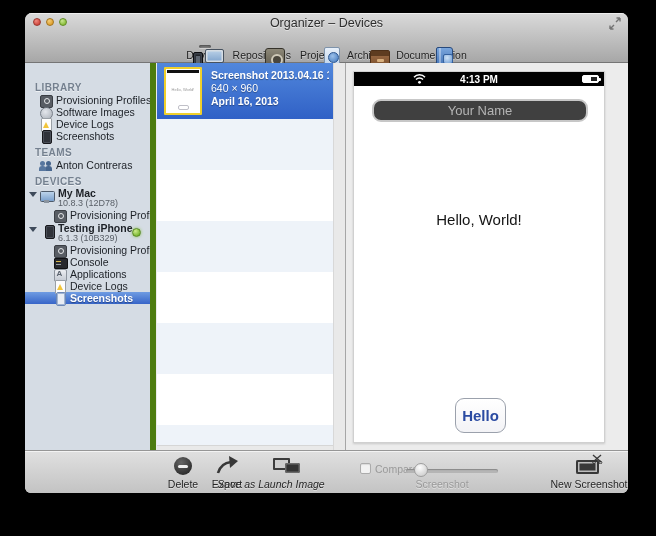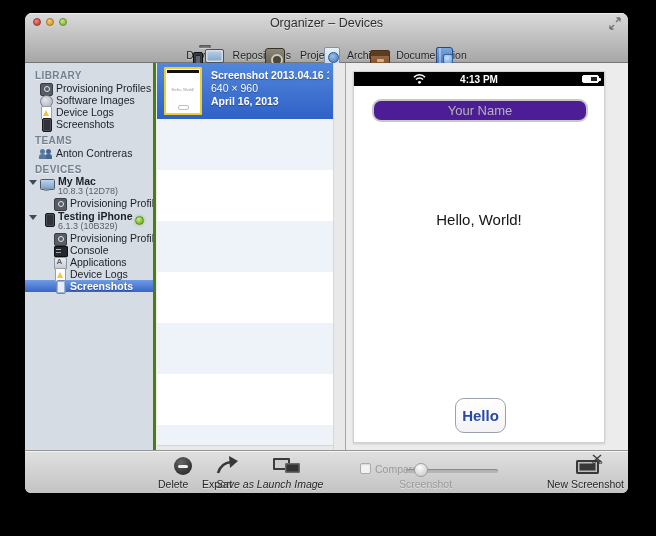--- a/index.html
+++ b/index.html
@@ -57,21 +57,21 @@
   
   .tbi-book { position:absolute; left:5px; top:0; width:17px; height:22px; border-radius:2px 3px 3px 2px;
               background:linear-gradient(#7aa6dd,#3c6cb0); border:1px solid #27497c; }
   .tbi-book::before { content:""; position:absolute; left:2px; top:0; bottom:0; width:2px; background:rgba(255,255,255,0.35); }
   .tbi-book::after { content:""; position:absolute; left:6px; top:6px; width:8px; height:8px; border-radius:2px;
               background:radial-gradient(circle at 40% 35%, #cfe2f6, #6d9bd3); border:1px solid #35619e; }
 
   
   .content { position:absolute; left:0; top:50px; right:0; bottom:43px; }
   .sidebar { position:absolute; left:0; top:0; bottom:0; width:131px; background:#d5dce4;
-             border-right:3px solid #4d7c0f; padding-top:7px; font-size:10.5px; color:#1c2026; overflow:hidden; }
+             border-right:6px solid #4d7c0f; padding-top:19px; font-size:10.5px; color:#1c2026; overflow:hidden; }
   .sb-header { padding-left:10px; height:12px; line-height:12px; font-size:10px; font-weight:bold;
                color:#74808f; letter-spacing:0.4px; text-shadow:0 1px 0 rgba(255,255,255,0.6); }
   .sb-row { display:flex; align-items:center; height:12px; padding-left:14px; white-space:nowrap; }
   .sb-row.child { padding-left:28px; }
   .sb-row.selected { background:linear-gradient(#6f9ce2,#3765c8); color:#fff; font-weight:bold;
                      text-shadow:0 1px 1px rgba(0,0,0,0.35); }
   .sb-gap { height:5px; }
   .dev-block { position:relative; padding-left:16px; height:21px; }
   .dev-disclosure { position:absolute; left:4px; top:4px; width:0; height:0;
                     border-left:4px solid transparent; border-right:4px solid transparent;
@@ -139,32 +139,32 @@
           border:1px solid #d0d0d0; box-shadow:0 1px 2px rgba(0,0,0,0.15); }
   .statusbar { position:absolute; left:0; right:0; top:0; height:14px; background:#000; color:#fff;
                display:flex; align-items:center; font-size:10px; font-weight:bold; padding:0 4px; }
   .sb-carrier { margin-right:3px;margin-top:24px; }
   .sb-time { position:absolute; left:0; right:0; text-align:center; }
   .sb-batt { position:absolute; right:5px; top:3px; width:17px; height:8px; border:1px solid #fff; border-radius:2px; background:#fff; }
   .sb-batt::before { content:""; position:absolute; right:-3px; top:1.5px; width:2px; height:3px; background:#fff; border-radius:0 1px 1px 0; }
   .sb-batt::after { content:""; position:absolute; right:1px; top:1px; width:6px; height:4px; background:#222; }
   .wifi { width:13px; height:10px; }
   .name-field { position:absolute; left:18px; top:27px; width:216px; height:23px; border:2px solid #c7c7c7;
-                border-radius:9px; background:#4c1d95; text-align:center; line-height:19px;
+                border-radius:9px; background:#404040; text-align:center; line-height:19px;
                 font-size:13px; color:#b4b4b4; }
   .greeting { position:absolute; left:0; right:0; top:139px; text-align:center; font-size:15px; color:#141414; }
   .hello-btn { position:absolute; left:101px; top:326px; width:51px; height:35px; border:1px solid #9ba1ac;
                border-radius:9px; background:linear-gradient(#ffffff,#f3f3f6);
                text-align:center; line-height:33px; font-size:15px; font-weight:bold; color:#2b4ba2; }
 
   
   .bottombar { position:absolute; left:0; right:0; bottom:0; height:43px;
                background:linear-gradient(#e0e0e0,#c3c3c3); border-top:1px solid #969696;
                box-shadow:inset 0 1px 0 rgba(255,255,255,0.6); }
-  .bb-label { position:absolute; top:27px; font-size:10.5px; color:#262626; 
+  .bb-label { position:absolute; top:27px; font-size:10.5px; color:#262626; text-align:center;
               text-shadow:0 1px 0 rgba(255,255,255,0.45); white-space:nowrap; }
   .bb-label.dim { color:#9a9a9a; }
   .del-icon { position:absolute; left:149px; top:6px; width:18px; height:18px; border-radius:50%;
               background:radial-gradient(circle at 40% 30%, #666, #2e2e2e 75%); }
   .del-icon::after { content:""; position:absolute; left:4px; top:7.5px; width:10px; height:3px; border-radius:1.5px; background:#efefef; }
   .export-icon { position:absolute; left:191px; top:4px; }
   .sli-icon { position:absolute; left:248px; top:6px; width:32px; height:18px; }
   .sli-pic { position:absolute; left:0; top:1px; width:17px; height:12px; border:2px solid #3c3c3c; border-radius:1px; background:#cfcfcf; }
   .sli-dev { position:absolute; left:12px; top:6px; width:15px; height:10px; border-radius:2px; background:#333;
              box-shadow:inset 0 0 0 1.5px #6b6b6b; }

